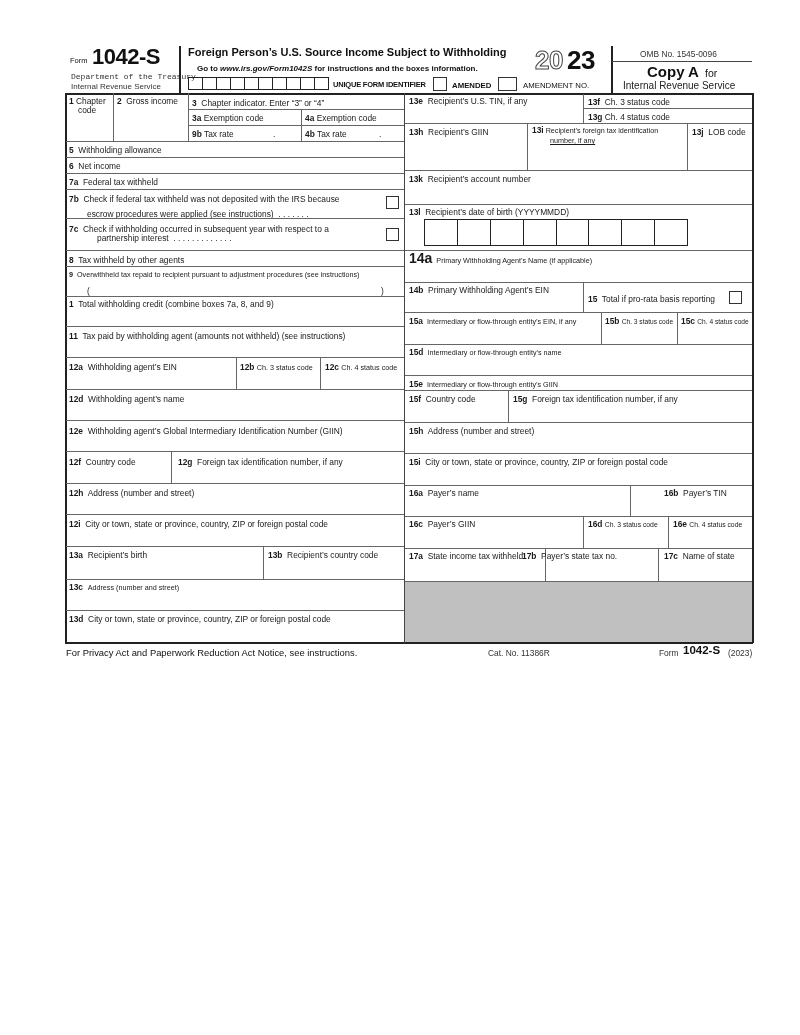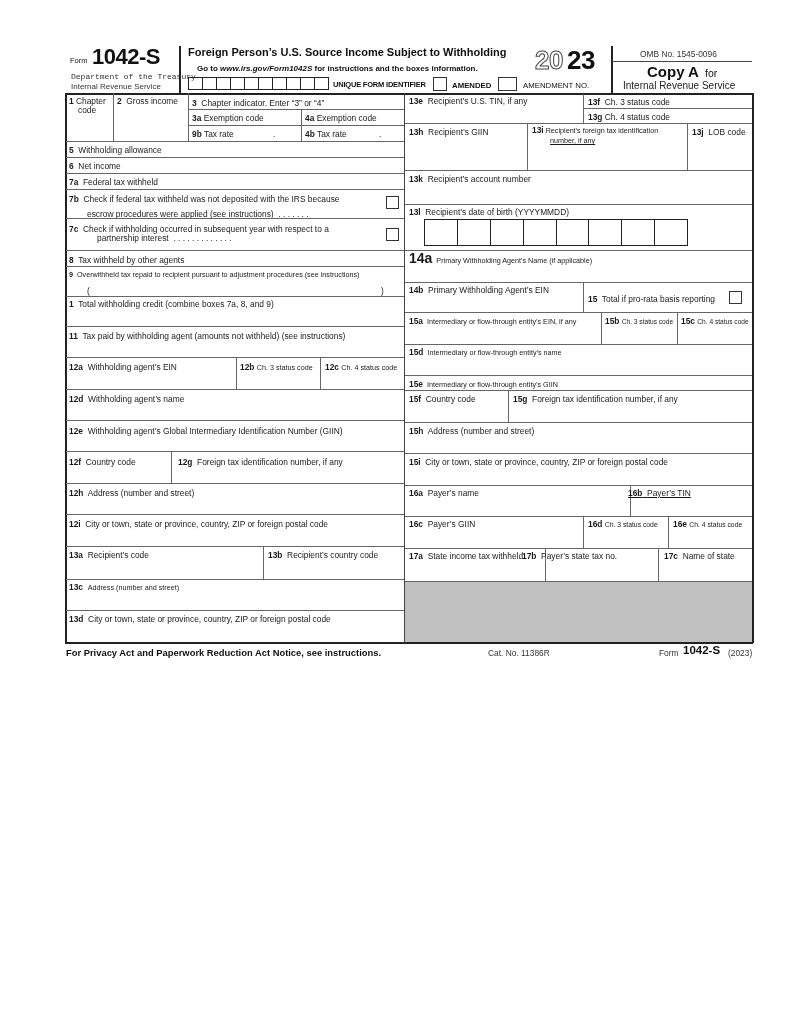--- a/index.html
+++ b/index.html
@@ -169,21 +169,21 @@
   <div class="field" style="top:484px;left:66px;width:338px;height:30px;"></div>
   <span class="lbl" style="top:488px;left:69px;"><b>12h</b>&nbsp; <span>Address (number and street)</span></span>
 
   <div class="hl" style="top:514px;left:66px;width:338px;"></div>
   <div class="field" style="top:515px;left:66px;width:338px;height:30px;"></div>
   <span class="lbl" style="top:519px;left:69px;"><b>12i</b>&nbsp; <span>City or town, state or province, country, ZIP or foreign postal code</span></span>
 
   <div class="hl" style="top:546px;left:66px;width:338px;"></div>
   <div class="vl" style="top:547px;left:263px;height:32px;"></div>
   <div class="field" style="top:547px;left:66px;width:197px;height:32px;"></div>
-  <span class="lbl" style="top:550px;left:69px;"><b>13a</b>&nbsp; <span>Recipient’s code</span></span>
+  <span class="lbl" style="top:550px;left:69px;"><b>13a</b>&nbsp; <span>Recipient’s birth</span></span>
   <div class="field" style="top:547px;left:264px;width:140px;height:32px;"></div>
   <span class="lbl" style="top:550px;left:268px;"><b>13b</b>&nbsp; <span>Recipient’s country code</span></span>
 
   <div class="hl" style="top:579px;left:66px;width:338px;"></div>
   <div class="field" style="top:580px;left:66px;width:338px;height:30px;"></div>
   <span class="lbl" style="top:582px;left:69px;"><b>13c</b>&nbsp; <span class="sm">Address (number and street)</span></span>
 
   <div class="hl" style="top:610px;left:66px;width:338px;"></div>
   <div class="field" style="top:611px;left:66px;width:338px;height:31px;"></div>
   <span class="lbl" style="top:614px;left:69px;"><b>13d</b>&nbsp; <span>City or town, state or province, country, ZIP or foreign postal code</span></span>
@@ -267,21 +267,21 @@
 
   <div class="hl" style="top:453px;left:405px;width:347px;"></div>
   <div class="field" style="top:454px;left:405px;width:347px;height:31px;"></div>
   <span class="lbl" style="top:457px;left:409px;"><b>15i</b>&nbsp; <span>City or town, state or province, country, ZIP or foreign postal code</span></span>
 
   <div class="hl" style="top:485px;left:405px;width:347px;"></div>
   <div class="vl" style="top:486px;left:630px;height:30px;"></div>
   <div class="field" style="top:486px;left:405px;width:225px;height:30px;"></div>
   <span class="lbl" style="top:488px;left:409px;"><b>16a</b>&nbsp; <span>Payer’s name</span></span>
   <div class="field" style="top:486px;left:631px;width:121px;height:30px;"></div>
-  <span class="lbl" style="top:488px;left:628px;text-decoration:underline;"><b>16b</b>&nbsp; <span>Payer’s TIN</span></span>
+  <span class="lbl" style="top:488px;left:664px;"><b>16b</b>&nbsp; <span>Payer’s TIN</span></span>
 
   <div class="hl" style="top:516px;left:405px;width:347px;"></div>
   <div class="vl" style="top:517px;left:583px;height:31px;"></div>
   <div class="vl" style="top:517px;left:668px;height:31px;"></div>
   <div class="field" style="top:517px;left:405px;width:178px;height:31px;"></div>
   <span class="lbl" style="top:519px;left:409px;"><b>16c</b>&nbsp; <span>Payer’s GIIN</span></span>
   <div class="field" style="top:517px;left:584px;width:84px;height:31px;"></div>
   <span class="lbl" style="top:519px;left:588px;"><b>16d</b> <span class="sm" style="font-size:6.8px;">Ch. 3 status code</span></span>
   <div class="field" style="top:517px;left:669px;width:83px;height:31px;"></div>
   <span class="lbl" style="top:519px;left:673px;"><b>16e</b> <span class="sm" style="font-size:6.8px;">Ch. 4 status code</span></span>
@@ -293,18 +293,18 @@
   <span class="lbl" style="top:551px;left:409px;"><b>17a</b>&nbsp; <span>State income tax withheld</span></span>
   <div class="field" style="top:549px;left:546px;width:112px;height:32px;"></div>
   <span class="lbl" style="top:551px;left:522px;"><b>17b</b>&nbsp; <span>Payer’s state tax no.</span></span>
   <div class="field" style="top:549px;left:659px;width:93px;height:32px;"></div>
   <span class="lbl" style="top:551px;left:664px;"><b>17c</b>&nbsp; <span>Name of state</span></span>
 
   <div class="hl" style="top:581px;left:405px;width:347px;"></div>
 </div>
 
 <div>
-  <span class="abs" style="top:647px;left:66px;font-size:9.4px;font-weight:bold;">For Privacy Act and Paperwork Reduction Act Notice, see instructions.</span>
+  <span class="abs" style="top:647px;left:66px;font-size:9.4px;font-weight:normal;">For Privacy Act and Paperwork Reduction Act Notice, see instructions.</span>
   <span class="abs" style="top:648px;left:488px;font-size:8.4px;color:#333;">Cat. No. 11386R</span>
   <span class="abs" style="top:648px;left:659px;font-size:8.4px;color:#333;">Form</span>
   <span class="abs" style="top:644px;left:683px;font-size:11.5px;font-weight:bold;">1042-S</span>
   <span class="abs" style="top:648px;left:728px;font-size:8.4px;color:#333;">(2023)</span>
 </div>
 
 </body></html>

